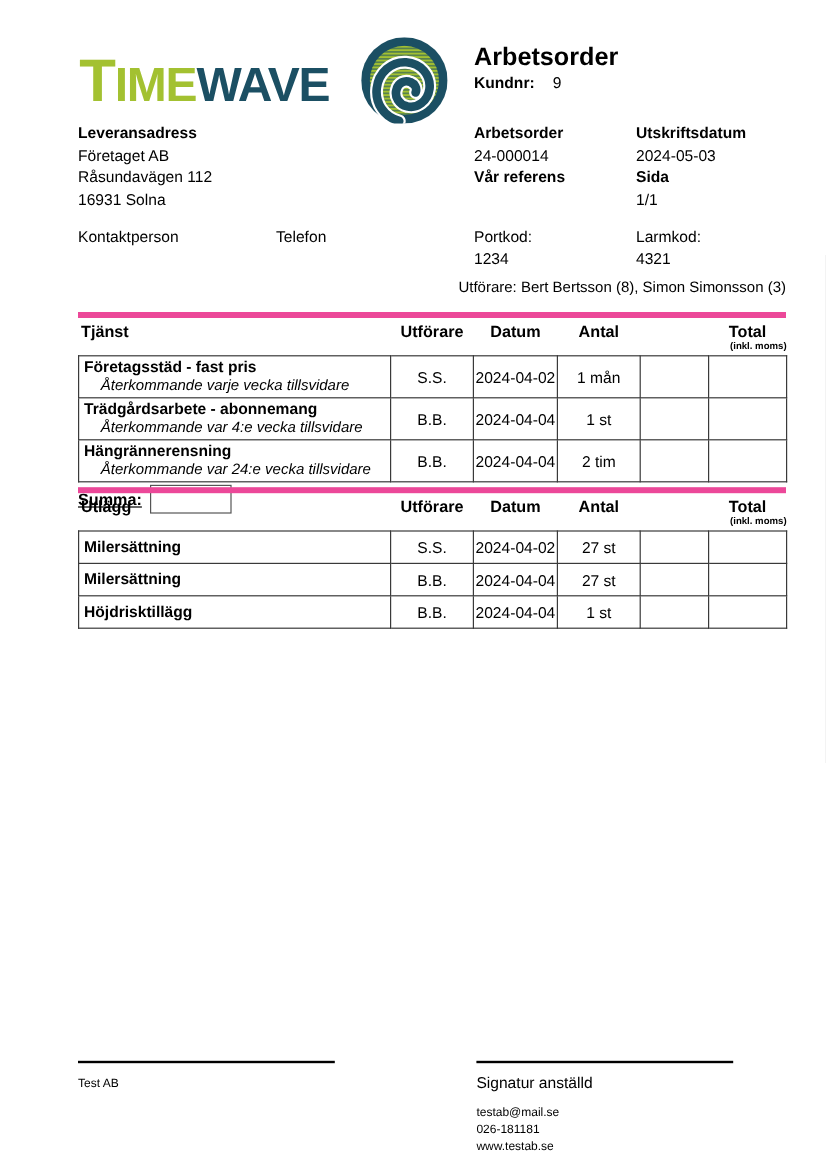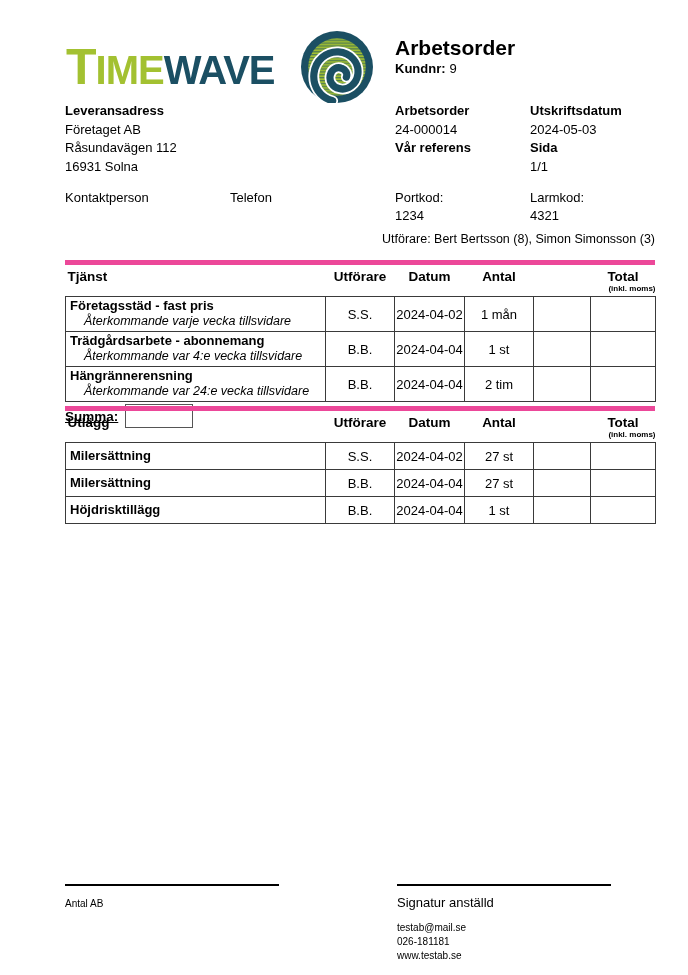--- a/index.html
+++ b/index.html
@@ -10,21 +10,21 @@
   }
   
   .logo-text{position:absolute;left:66px;top:42px;font-weight:bold;line-height:1;letter-spacing:-1px;white-space:nowrap;text-align:right;}
   .logo-t{font-size:50px;color:#a3c131;}
   .logo-ime{font-size:40px;color:#a3c131;}
   .logo-wave{font-size:40px;color:#1b4f63;}
   .logo-icon{position:absolute;left:301px;top:31px;width:72px;height:72px;}
   
   .doc-title{position:absolute;left:395px;top:36px;font-size:21px;font-weight:bold;}
   .kundnr{position:absolute;left:395px;top:61px;font-size:13px;}
-  .kundnr b{margin-right:4px;}
+  .kundnr b{margin-right:15px;}
   
   .info{position:absolute;font-size:13px;line-height:18.5px;}
   .info b{display:block;}
   .lbl{font-weight:normal;font-size:13px;position:absolute;}
   .val{font-size:13px;position:absolute;}
   .performers{position:absolute;top:232px;right:33px;font-size:12.5px;}
   
   .tblock{position:absolute;left:65px;width:590px;border-top:5px solid #ec4899;}
   table{border-collapse:collapse;width:590px;table-layout:fixed;}
   thead th{border:0;font-size:13.5px;font-weight:bold;padding:4px 0 3px 0;vertical-align:top;}
@@ -216,21 +216,21 @@
           <td class="c-mid">2024-04-04</td>
           <td class="c-mid">1 st</td>
           <td class="c-mid"></td>
           <td class="c-mid"></td>
         </tr>
       </tbody>
     </table>
   </div>
 
   <div class="sig" style="left:65px;">
-    <div class="sig-small">Antal AB</div>
+    <div class="sig-small">Test AB</div>
   </div>
   <div class="sig" style="left:397px;">
     <div class="sig-label">Signatur anställd</div>
     <div class="sig-small">
       <div>testab@mail.se</div>
       <div>026-181181</div>
       <div>www.testab.se</div>
     </div>
   </div>
 

